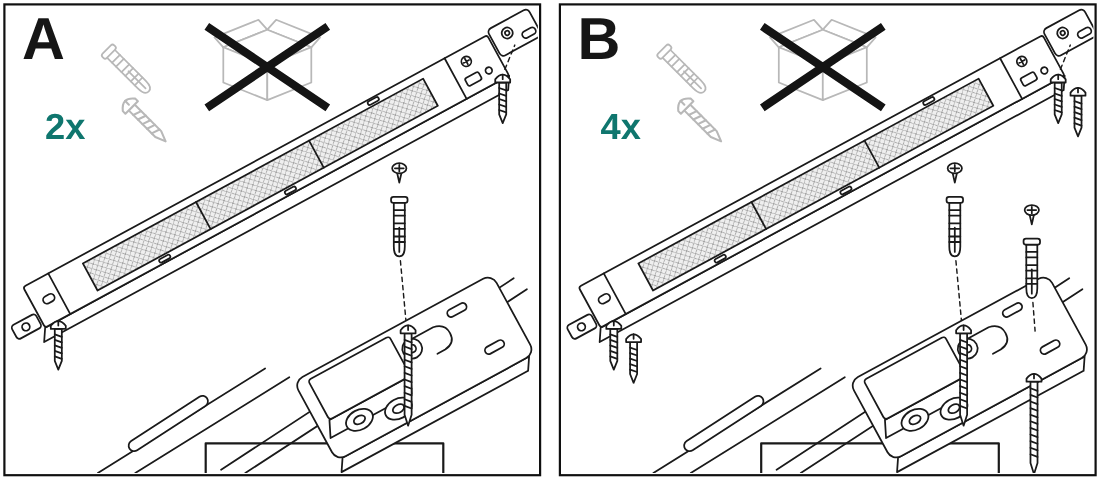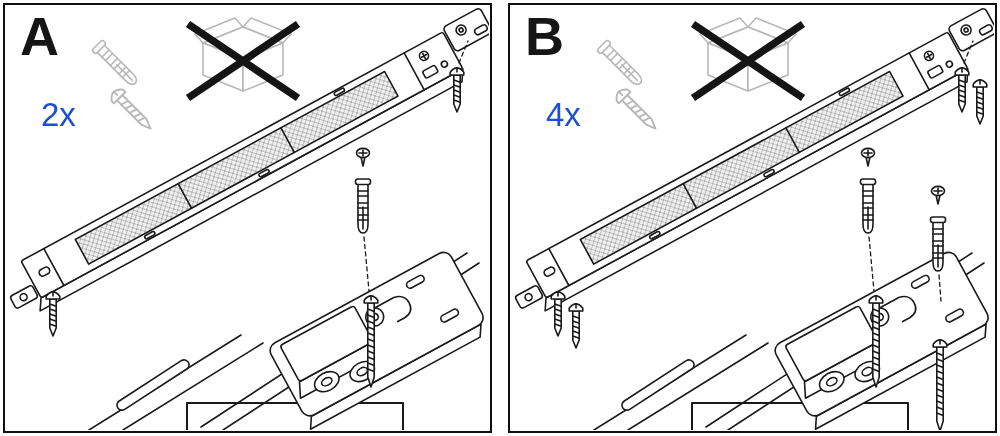--- a/index.html
+++ b/index.html
@@ -6,22 +6,22 @@
   html,body { width:1000px; height:436px; background:#ffffff; overflow:hidden;
               font-family:"Liberation Sans", sans-serif; }
   .stage { position:relative; width:1000px; height:436px; background:#fff; }
   .panel { position:absolute; top:3px; width:489px; height:430px;
            border:2.5px solid #101010; background:#fff; }
   .panel-a { left:3px; }
   .panel-b { left:508px; }
   .scene-svg { position:absolute; left:0; top:0; }
   .panel-label { position:absolute; left:15px; top:2px; font-size:54px; font-weight:700;
                  color:#161616; line-height:1.1; user-select:none; }
-  .qty-label { position:absolute; left:36px; top:92px; font-size:33px; font-weight:400;
-               color:#1d4ed8; line-height:1.1; user-select:none; }
+  .qty-label { position:absolute; left:36px; top:92px; font-size:33px; font-weight:700;
+               color:#0f766e; line-height:1.1; user-select:none; }
 </style>
 </head>
 <body>
 
 <svg width="0" height="0" style="position:absolute" aria-hidden="true">
   <defs>
     <pattern id="hatch" width="6" height="6" patternUnits="userSpaceOnUse">
       <rect width="6" height="6" fill="#efefef"></rect>
       <path d="M0,0 L6,6 M6,0 L0,6" stroke="#9f9f9f" stroke-width="0.8"></path>
     </pattern>

